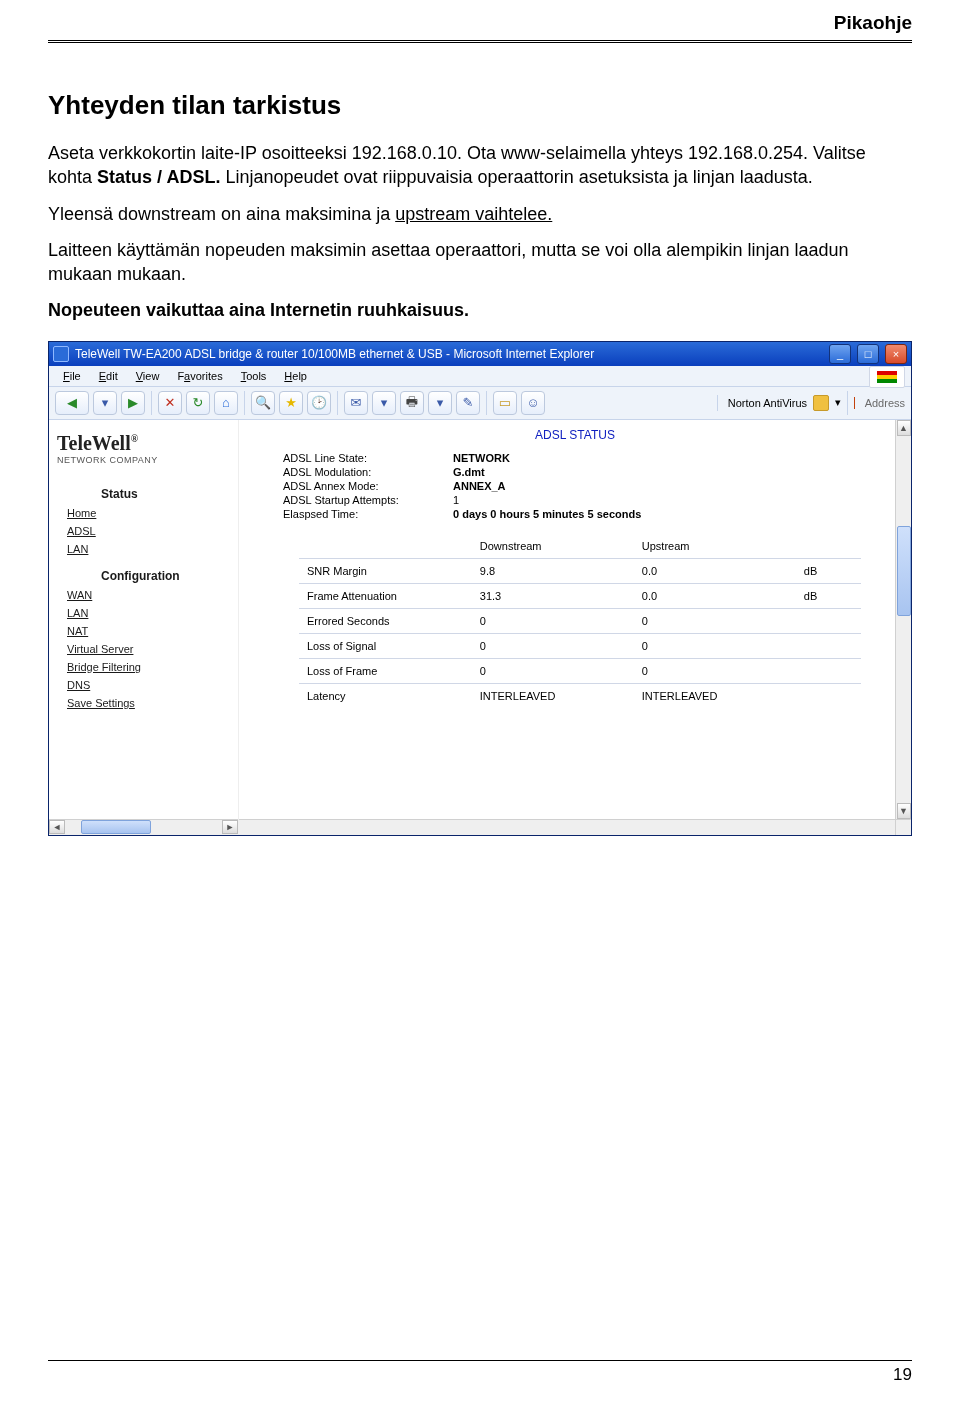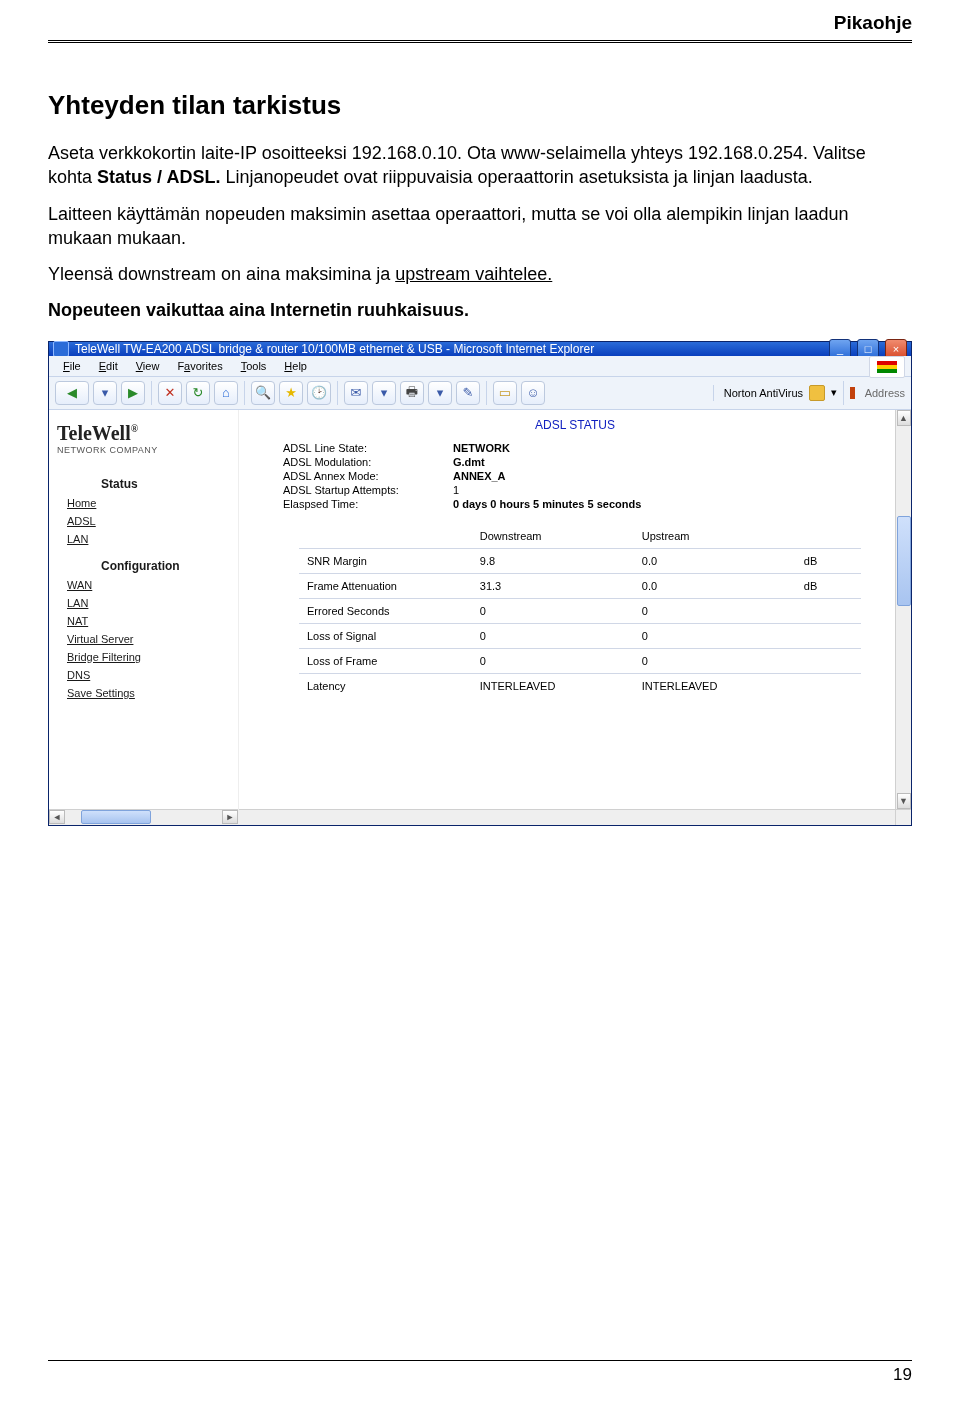--- a/index.html
+++ b/index.html
@@ -9,21 +9,21 @@
   .hdr-rule { position: absolute; top: 40px; left: 48px; right: 48px; border-top: 3px double #000; height: 0; }
   .doc-h1 { font-weight: bold; font-size: 26px; margin: 60px 0 20px; }
   .doc-p { font-size: 18px; line-height: 1.35; margin: 12px 0; }
   .bold { font-weight: bold; }
   .uline { text-decoration: underline; }
   .ftr-rule { position: absolute; left: 48px; right: 48px; bottom: 52px; border-top: 1px solid #000; height: 0; }
   .page-no { position: absolute; right: 48px; bottom: 28px; font-size: 17px; margin-top: 48px; }
 
   
   .browser { margin-top: 18px; border: 1px solid #0a246a; background: #fff; font-family: Tahoma, Arial, sans-serif; font-size: 11px; color: #000; }
-  .titlebar { display: flex; align-items: center; gap: 6px; height: 14px; padding: 0 4px; background: linear-gradient(#2a6bd8,#0a3fbd); color: #fff; }
+  .titlebar { display: flex; align-items: center; gap: 6px; height: 24px; padding: 0 4px; background: linear-gradient(#2a6bd8,#0a3fbd); color: #fff; }
   .tb-ico { width: 16px; height: 16px; background: #2a6bd8; border: 1px solid #8fb8ff; border-radius: 2px; }
   .tb-title { flex: 1; white-space: nowrap; overflow: hidden; font-size: 12px; }
   .tb-btn { width: 22px; height: 20px; background: linear-gradient(#6fa4f0,#2a6bd8); border: 1px solid #12327a; border-radius: 3px; color: #fff; display: flex; align-items: center; justify-content: center; font-size: 11px; }
   .tb-btn.close { background: linear-gradient(#f08b6f,#d84b2a); border-color: #7a2512; }
   .menubar { display: flex; gap: 2px; align-items: center; background: #eef3fa; border-bottom: 1px solid #c7d4ea; padding: 2px 6px; position: relative; }
   .menubar .mi { padding: 2px 8px; }
   .menubar .mi u { text-decoration: underline; }
   .menubar .logo { position: absolute; right: 6px; top: 0; width: 36px; height: 22px; background: #fff; border: 1px solid #d0d7e6; border-radius: 2px; display: flex; align-items: center; justify-content: center; }
   .flag { width: 20px; height: 12px; background: linear-gradient(#d00,#d00 33%,#fc0 33%,#fc0 66%,#080 66%); }
   .toolbar { display: flex; align-items: center; gap: 4px; background: #eef3fa; border-bottom: 1px solid #c7d4ea; padding: 4px 6px; }
@@ -31,21 +31,21 @@
   .tbtn.big { width: 34px; }
   .tbtn.green { color: #2a8a2a; }
   .tbtn.red { color: #c03020; }
   .tbtn.star { color: #e6b800; }
   .tbtn.blue { color: #2a6bd8; }
   .tbtn.print { color: #444; }
   .tbtn.folder { color: #c79a2a; }
   .vsep { width: 1px; height: 24px; background: #c7d4ea; margin: 0 2px; }
   .norton { margin-left: auto; display: flex; align-items: center; gap: 6px; border-left: 1px solid #c7d4ea; padding-left: 10px; }
   .nicon { width: 16px; height: 16px; background: #f0c040; border: 1px solid #c79a2a; border-radius: 2px; }
-  .addr { border-left: 5px solid #c2410c; padding-left: 10px; color: #6a6a6a; }
+  .addr { border-left: 1px solid #c2410c; padding-left: 10px; color: #6a6a6a; }
 
   .content { position: relative; display: flex; background: #fff; height: 415px; }
   .sidebar { width: 190px; border-right: 1px solid #eee; padding: 8px 0 0 0; position: relative; }
   .brand { padding: 4px 8px 8px; }
   .brand-name { font-family: Georgia, serif; font-weight: bold; font-size: 20px; color: #222; }
   .brand-name sup { font-size: 10px; }
   .brand-sub { font-size: 9px; color: #555; letter-spacing: 0.5px; }
   .side-section { font-weight: bold; color: #1a1a1a; margin: 14px 0 6px 52px; font-size: 12px; }
   .side-link { display: block; margin: 6px 0 6px 18px; color: #1a1a1a; font-size: 11px; text-decoration: underline; }
   .side-hscroll { position: absolute; left: 0; right: 0; bottom: 0; height: 16px; background: #efefef; border-top: 1px solid #d0d0d0; display: flex; align-items: center; }
@@ -77,24 +77,24 @@
 
 <div class="page">
   <div class="hdr-label">Pikaohje</div>
   <div class="hdr-rule"></div>
 
   <h1 class="doc-h1">Yhteyden tilan tarkistus</h1>
 
   <p class="doc-p">
     <span>Aseta verkkokortin laite-IP osoitteeksi 192.168.0.10. Ota www-selaimella yhteys 192.168.0.254. Valitse kohta </span><span class="bold">Status / ADSL.</span><span> Linjanopeudet ovat riippuvaisia operaattorin asetuksista ja linjan laadusta.</span>
   </p>
-  <p class="doc-p">Laitteen käyttämän nopeuden maksimin asettaa operaattori, mutta se voi olla alempikin linjan laadun mukaan mukaan.</p>
   <p class="doc-p">
     <span>Yleensä downstream on aina maksimina ja </span><span class="uline">upstream vaihtelee.</span>
   </p>
+  <p class="doc-p">Laitteen käyttämän nopeuden maksimin asettaa operaattori, mutta se voi olla alempikin linjan laadun mukaan mukaan.</p>
   <p class="doc-p bold">Nopeuteen vaikuttaa aina Internetin ruuhkaisuus.</p>
 
   <div class="browser">
     <div class="titlebar">
       <div class="tb-ico"></div>
       <div class="tb-title">TeleWell TW-EA200 ADSL bridge &amp; router 10/100MB ethernet &amp; USB - Microsoft Internet Explorer</div>
       <div class="tb-btn">_</div>
       <div class="tb-btn">□</div>
       <div class="tb-btn close">×</div>
     </div>

